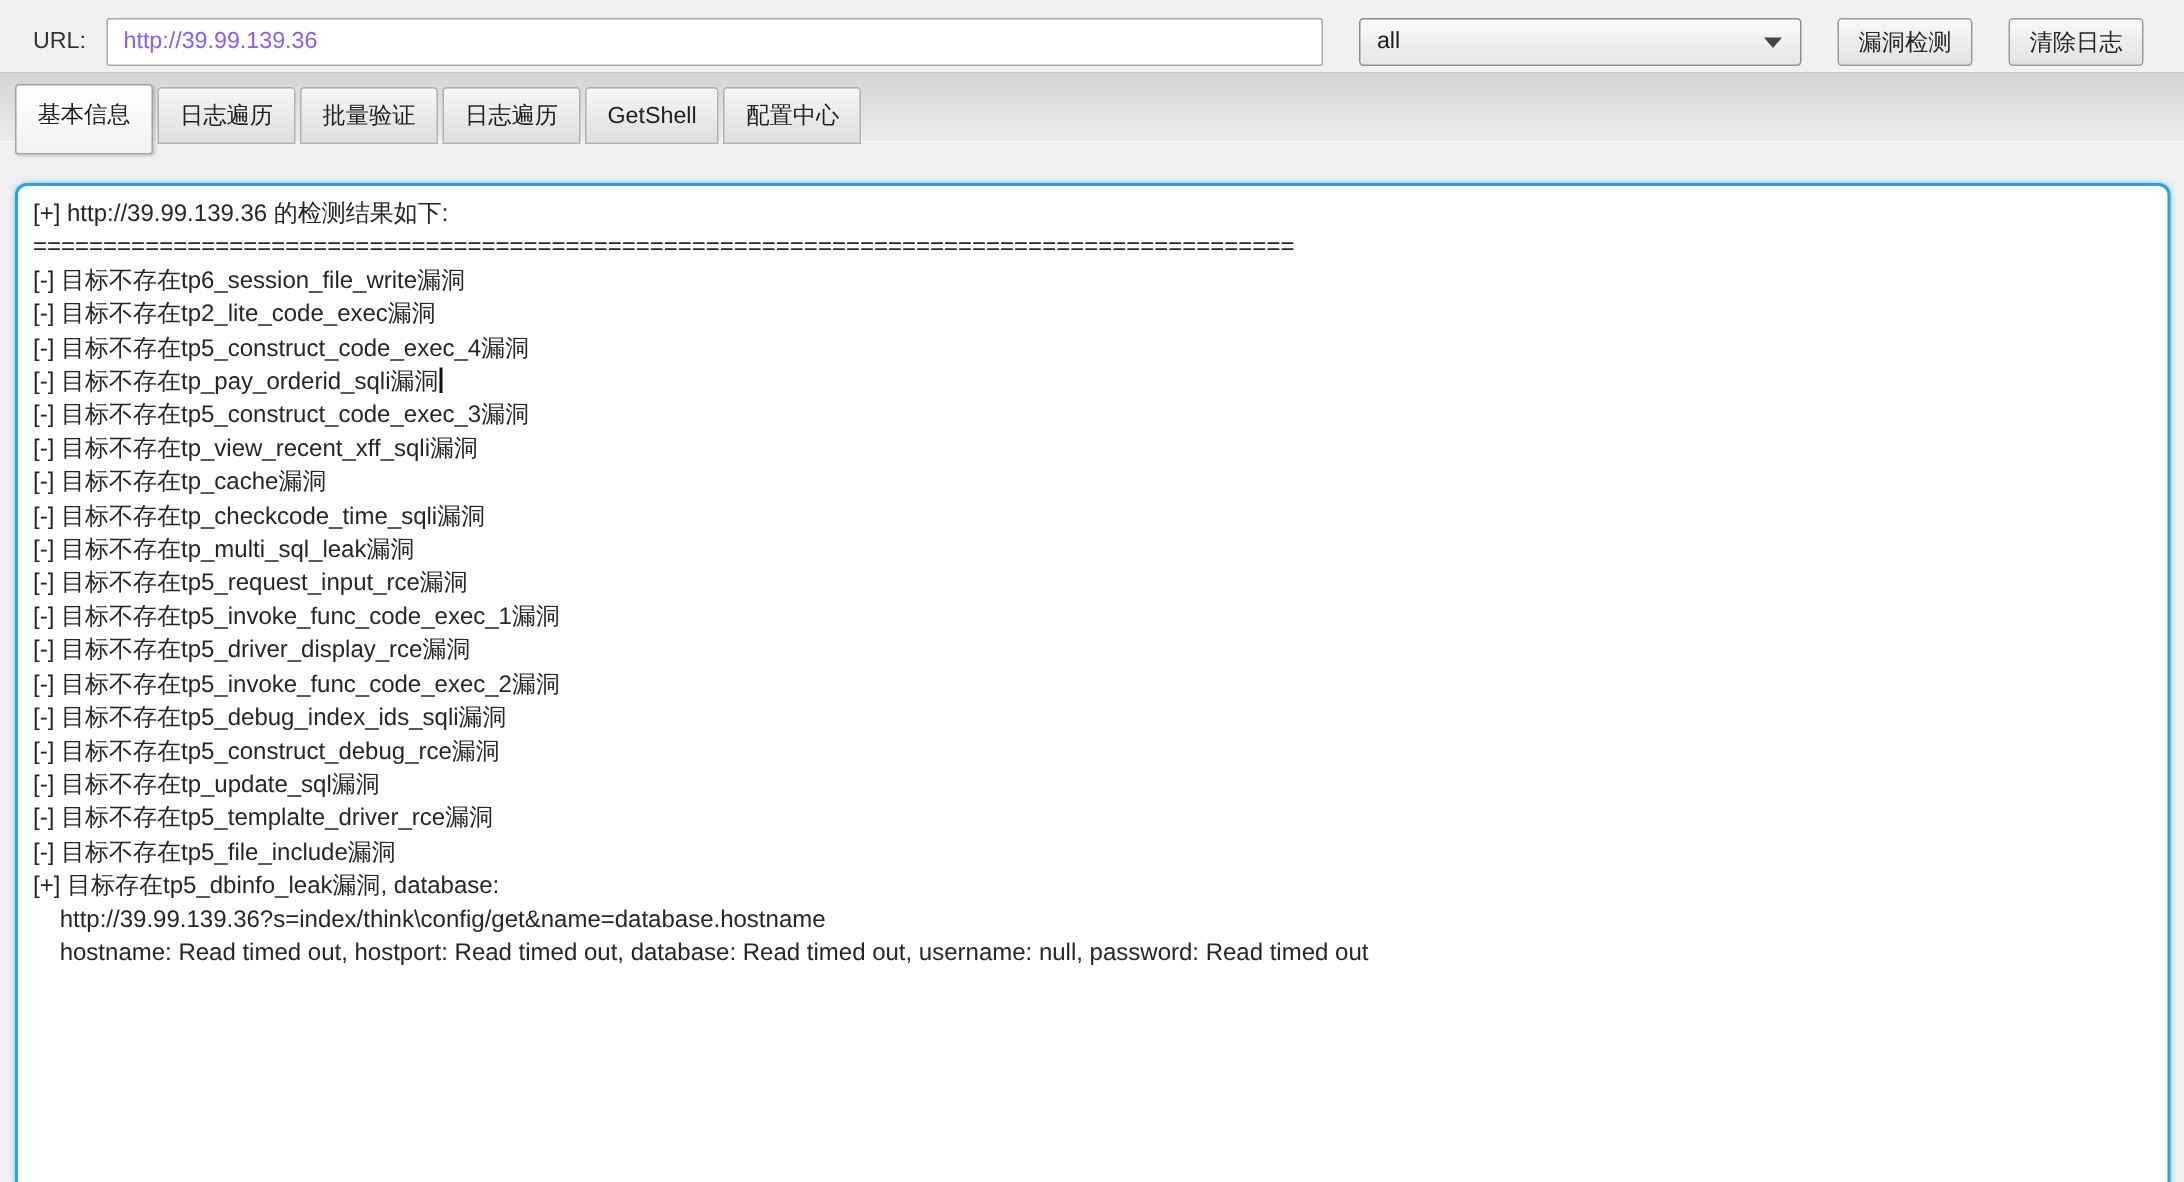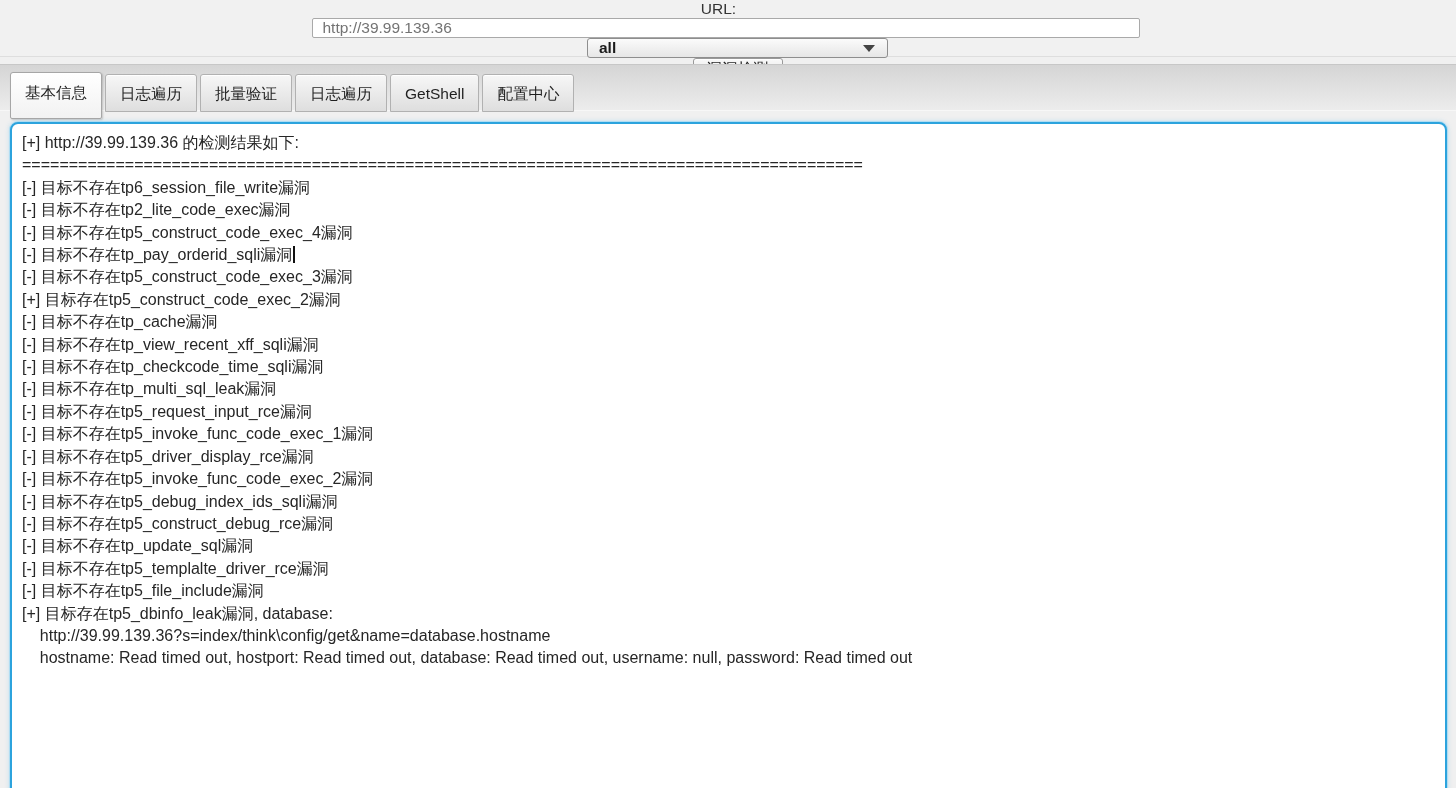--- a/index.html
+++ b/index.html
@@ -4,44 +4,44 @@
 <style>
   * { margin:0; padding:0; box-sizing:border-box; }
   html,body { background:#e9e9e9; }
   body { font-family:"Liberation Sans","DejaVu Sans",sans-serif; }
   .page { position:relative; width:1456px; height:788px; background:#f0f0f0; overflow:hidden; }
 
   
   .topbar {
     position:absolute; left:0; top:0; width:1456px; height:57px;
     background:#f1f1f1; border-bottom:1px solid #dedede;
-    display:flex; align-items:center; padding:0 27px 0 22px;flex-direction:column;
+    display:flex; align-items:center; padding:0 27px 0 22px;
   }
   .url-label { font-size:15.5px; color:#333; margin-right:14px; white-space:nowrap; }
   .url-input {
     width:828px; height:32px; background:#fff; border:1px solid #a9a9a9; border-radius:2px;
-    font-family:inherit; font-size:15.5px; color:#737373; padding:0 10px; outline:none;
+    font-family:inherit; font-size:15.5px; color:#8b5cf6; padding:0 10px; outline:none;
   }
   .combo {
     margin-left:24px; width:301px; height:32px; border:1px solid #8e8e8e; border-radius:3px;
     background:linear-gradient(#fbfbfb,#e6e6e6);
     display:flex; align-items:center; justify-content:space-between;
-    padding:0 12px 0 11px; cursor:default;font-weight:bold;
+    padding:0 12px 0 11px; cursor:default;
   }
   .combo-text { font-size:15.5px; color:#1c1c1c; }
   .combo-arrow { width:0; height:0; border-left:6px solid transparent; border-right:6px solid transparent; border-top:7px solid #444; }
   .btn {
     height:32px; margin-left:24px; padding:0 13px; border:1px solid #999; border-radius:3px;
     background:linear-gradient(#f9f9f9,#e1e1e1); box-shadow:inset 0 1px 0 #fff;
     font-family:inherit; font-size:15.5px; color:#262626; white-space:nowrap; cursor:default;
   }
 
   
   .tabband {
-    position:absolute; left:0; top:64px; width:1456px; height:47px;
+    position:absolute; left:0; top:48px; width:1456px; height:47px;
     background:linear-gradient(#d5d5d5,#ececec);
     border-top:1px solid #c7c7c7; border-bottom:1px solid #f7f7f7;
   }
   .tabs { position:absolute; left:10px; top:0; height:47px; display:flex; align-items:flex-start; }
   .tab {
     position:relative; margin-top:9px; margin-right:3px; height:38px; line-height:37px;
     padding:0 14px; font-size:15.5px; color:#1f1f1f;
     background:linear-gradient(#f7f7f7,#dedede);
     border:1px solid #b1b1b1; border-radius:3px 3px 0 0;
     box-shadow:inset 0 1px 0 rgba(255,255,255,.9); cursor:default; white-space:nowrap;
@@ -94,23 +94,22 @@
   </div>
 
   <div class="output">
       <div class="line">[+] http://39.99.139.36 的检测结果如下:</div>
       <div class="line">==========================================================================================</div>
       <div class="line">[-] 目标不存在tp6_session_file_write漏洞</div>
       <div class="line">[-] 目标不存在tp2_lite_code_exec漏洞</div>
       <div class="line">[-] 目标不存在tp5_construct_code_exec_4漏洞</div>
       <div class="line">[-] 目标不存在tp_pay_orderid_sqli漏洞<span class="caret"></span></div>
       <div class="line">[-] 目标不存在tp5_construct_code_exec_3漏洞</div>
-      <div class="line">[+] 目标存在tp5_construct_code_exec_2漏洞</div>
+      <div class="line">[-] 目标不存在tp_view_recent_xff_sqli漏洞</div>
       <div class="line">[-] 目标不存在tp_cache漏洞</div>
-      <div class="line">[-] 目标不存在tp_view_recent_xff_sqli漏洞</div>
       <div class="line">[-] 目标不存在tp_checkcode_time_sqli漏洞</div>
       <div class="line">[-] 目标不存在tp_multi_sql_leak漏洞</div>
       <div class="line">[-] 目标不存在tp5_request_input_rce漏洞</div>
       <div class="line">[-] 目标不存在tp5_invoke_func_code_exec_1漏洞</div>
       <div class="line">[-] 目标不存在tp5_driver_display_rce漏洞</div>
       <div class="line">[-] 目标不存在tp5_invoke_func_code_exec_2漏洞</div>
       <div class="line">[-] 目标不存在tp5_debug_index_ids_sqli漏洞</div>
       <div class="line">[-] 目标不存在tp5_construct_debug_rce漏洞</div>
       <div class="line">[-] 目标不存在tp_update_sql漏洞</div>
       <div class="line">[-] 目标不存在tp5_templalte_driver_rce漏洞</div>

